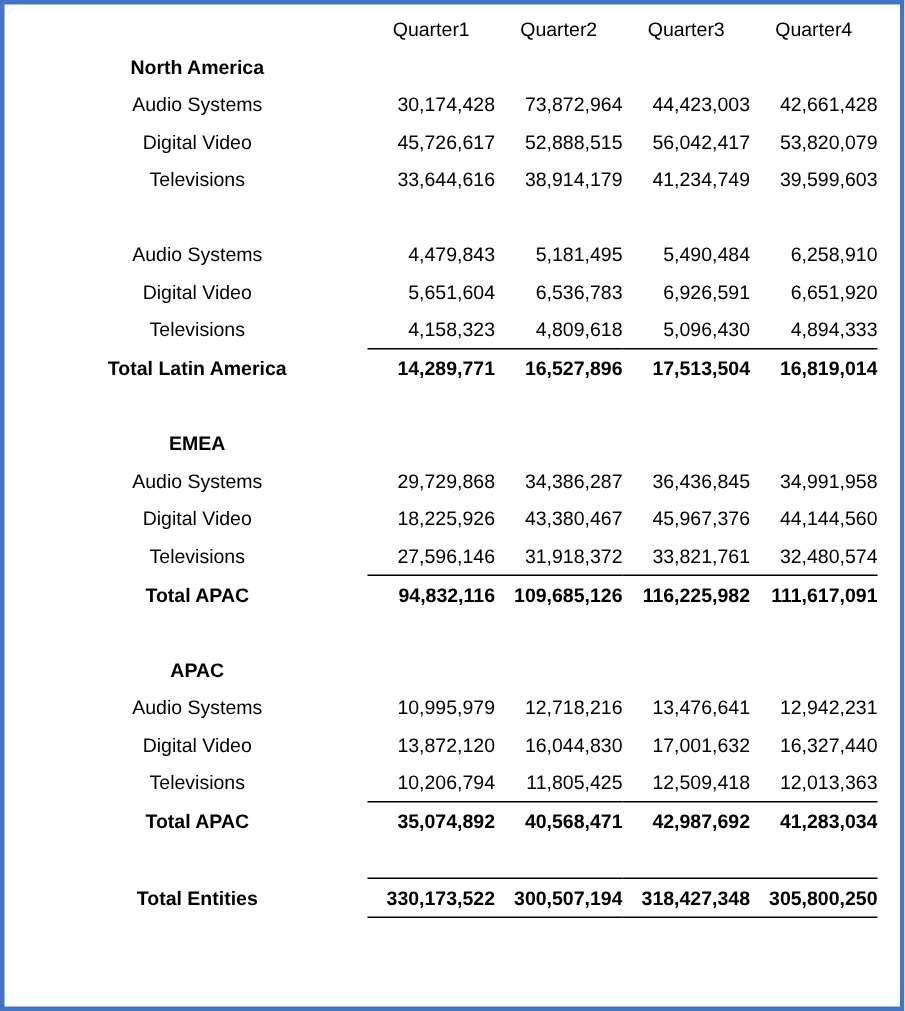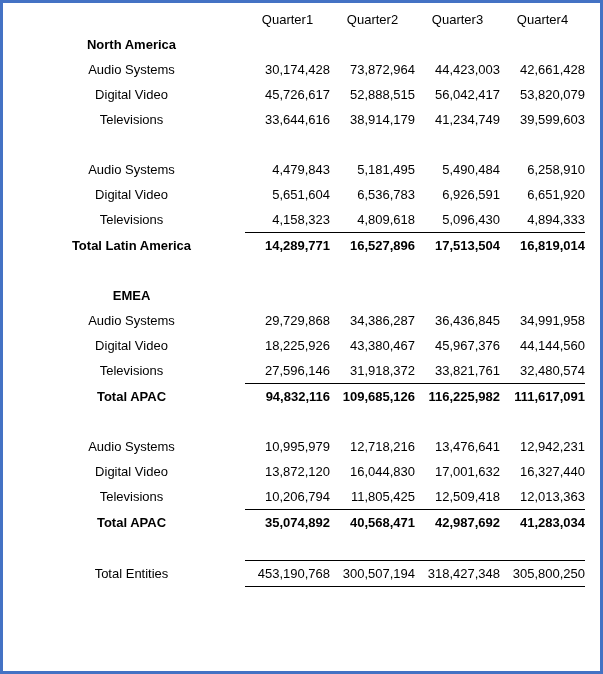--- a/index.html
+++ b/index.html
@@ -39,21 +39,21 @@
     color:var(--ink);
     white-space:nowrap;
     overflow:hidden;
   }
   th.num{text-align:center;font-weight:normal;}
   td.num{text-align:right;}
   .label{text-align:center;}
   tr.section-name td.label{font-weight:bold;}
   tr.total td{font-weight:bold;}
   tr.total td.num{border-top:1px solid var(--rule);}
-  tr.grand td{font-weight:normal;}
+  tr.grand td{font-weight:bold;}
   tr.grand td.num{border-top:1px solid var(--rule);border-bottom:1px solid var(--rule);}
   tr.spacer td{height:25px;}
 </style>
 </head>
 <body>
 
 <div class="page">
   <table class="report">
     <colgroup>
       <col class="c-label">
@@ -165,20 +165,27 @@
         <tr class="total">
           <td class="label">Total APAC</td>
           <td class="num">94,832,116</td>
           <td class="num">109,685,126</td>
           <td class="num">116,225,982</td>
           <td class="num">111,617,091</td>
         </tr>
         <tr class="spacer">
           <td colspan="5"></td>
         </tr>
+        <tr class="section-name">
+          <td class="label">APAC</td>
+          <td class="num"></td>
+          <td class="num"></td>
+          <td class="num"></td>
+          <td class="num"></td>
+        </tr>
         <tr class="data">
           <td class="label">Audio Systems</td>
           <td class="num">10,995,979</td>
           <td class="num">12,718,216</td>
           <td class="num">13,476,641</td>
           <td class="num">12,942,231</td>
         </tr>
         <tr class="data">
           <td class="label">Digital Video</td>
           <td class="num">13,872,120</td>
@@ -198,20 +205,20 @@
           <td class="num">35,074,892</td>
           <td class="num">40,568,471</td>
           <td class="num">42,987,692</td>
           <td class="num">41,283,034</td>
         </tr>
         <tr class="spacer">
           <td colspan="5"></td>
         </tr>
         <tr class="grand">
           <td class="label">Total Entities</td>
-          <td class="num">453,190,768</td>
+          <td class="num">330,173,522</td>
           <td class="num">300,507,194</td>
           <td class="num">318,427,348</td>
           <td class="num">305,800,250</td>
         </tr>
       </tbody>
   </table>
 </div>
 
 </body></html>

